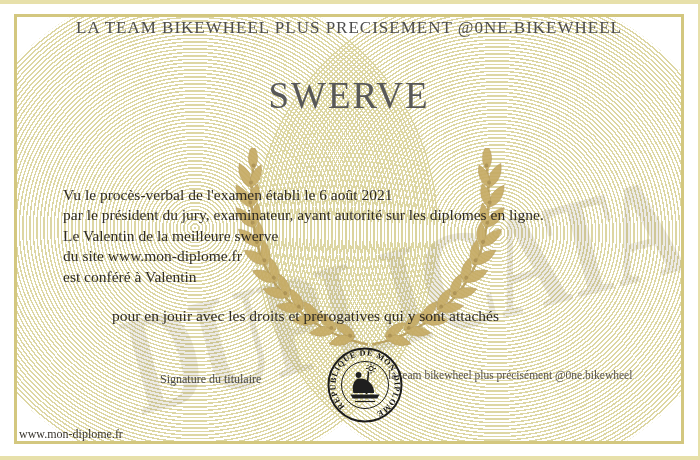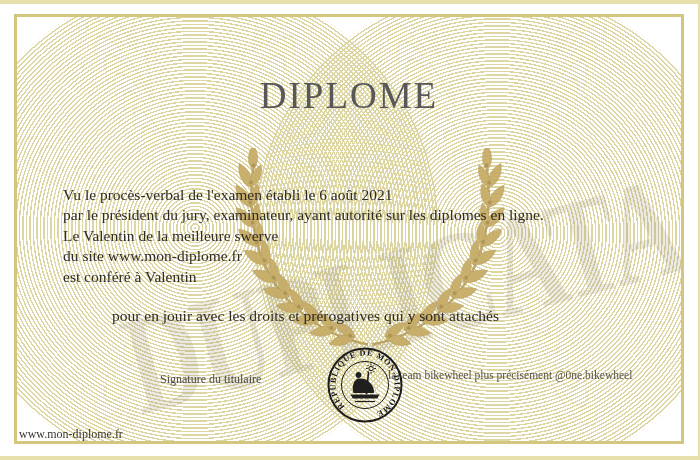--- a/index.html
+++ b/index.html
@@ -139,22 +139,23 @@
             <g class="lc" transform="translate(18 20) rotate(6)">
               <use href="#lf" class="lf" transform="rotate(-6) scale(.95)"></use>
                 <circle class="berry" cx="0" cy="-5" r="2"></circle>
               </g>
           </g>
         </defs>
         <use href="#branch"></use>
         <use href="#branch" transform="translate(270,0) scale(-1,1)"></use>
       </svg>
 
-
-      <div class="abs txt center title1">DIPLOME</div>
+      <div class="abs txt center header-line">LA TEAM BIKEWHEEL PLUS PRECISEMENT @0NE.BIKEWHEEL</div>
+
+      <div class="abs txt center title1">SWERVE</div>
 
       <div class="abs txt body-block">
         <div>Vu le procès-verbal de l'examen établi le 6 août 2021</div>
         <div>par le président du jury, examinateur, ayant autorité sur les diplomes en ligne.</div>
         <div>Le Valentin de la meilleure swerve</div>
         <div>du site www.mon-diplome.fr</div>
         <div>est conféré à Valentin</div>
       </div>
 
       <div class="abs txt rights-line">pour en jouir avec les droits et prérogatives qui y sont attachés</div>

